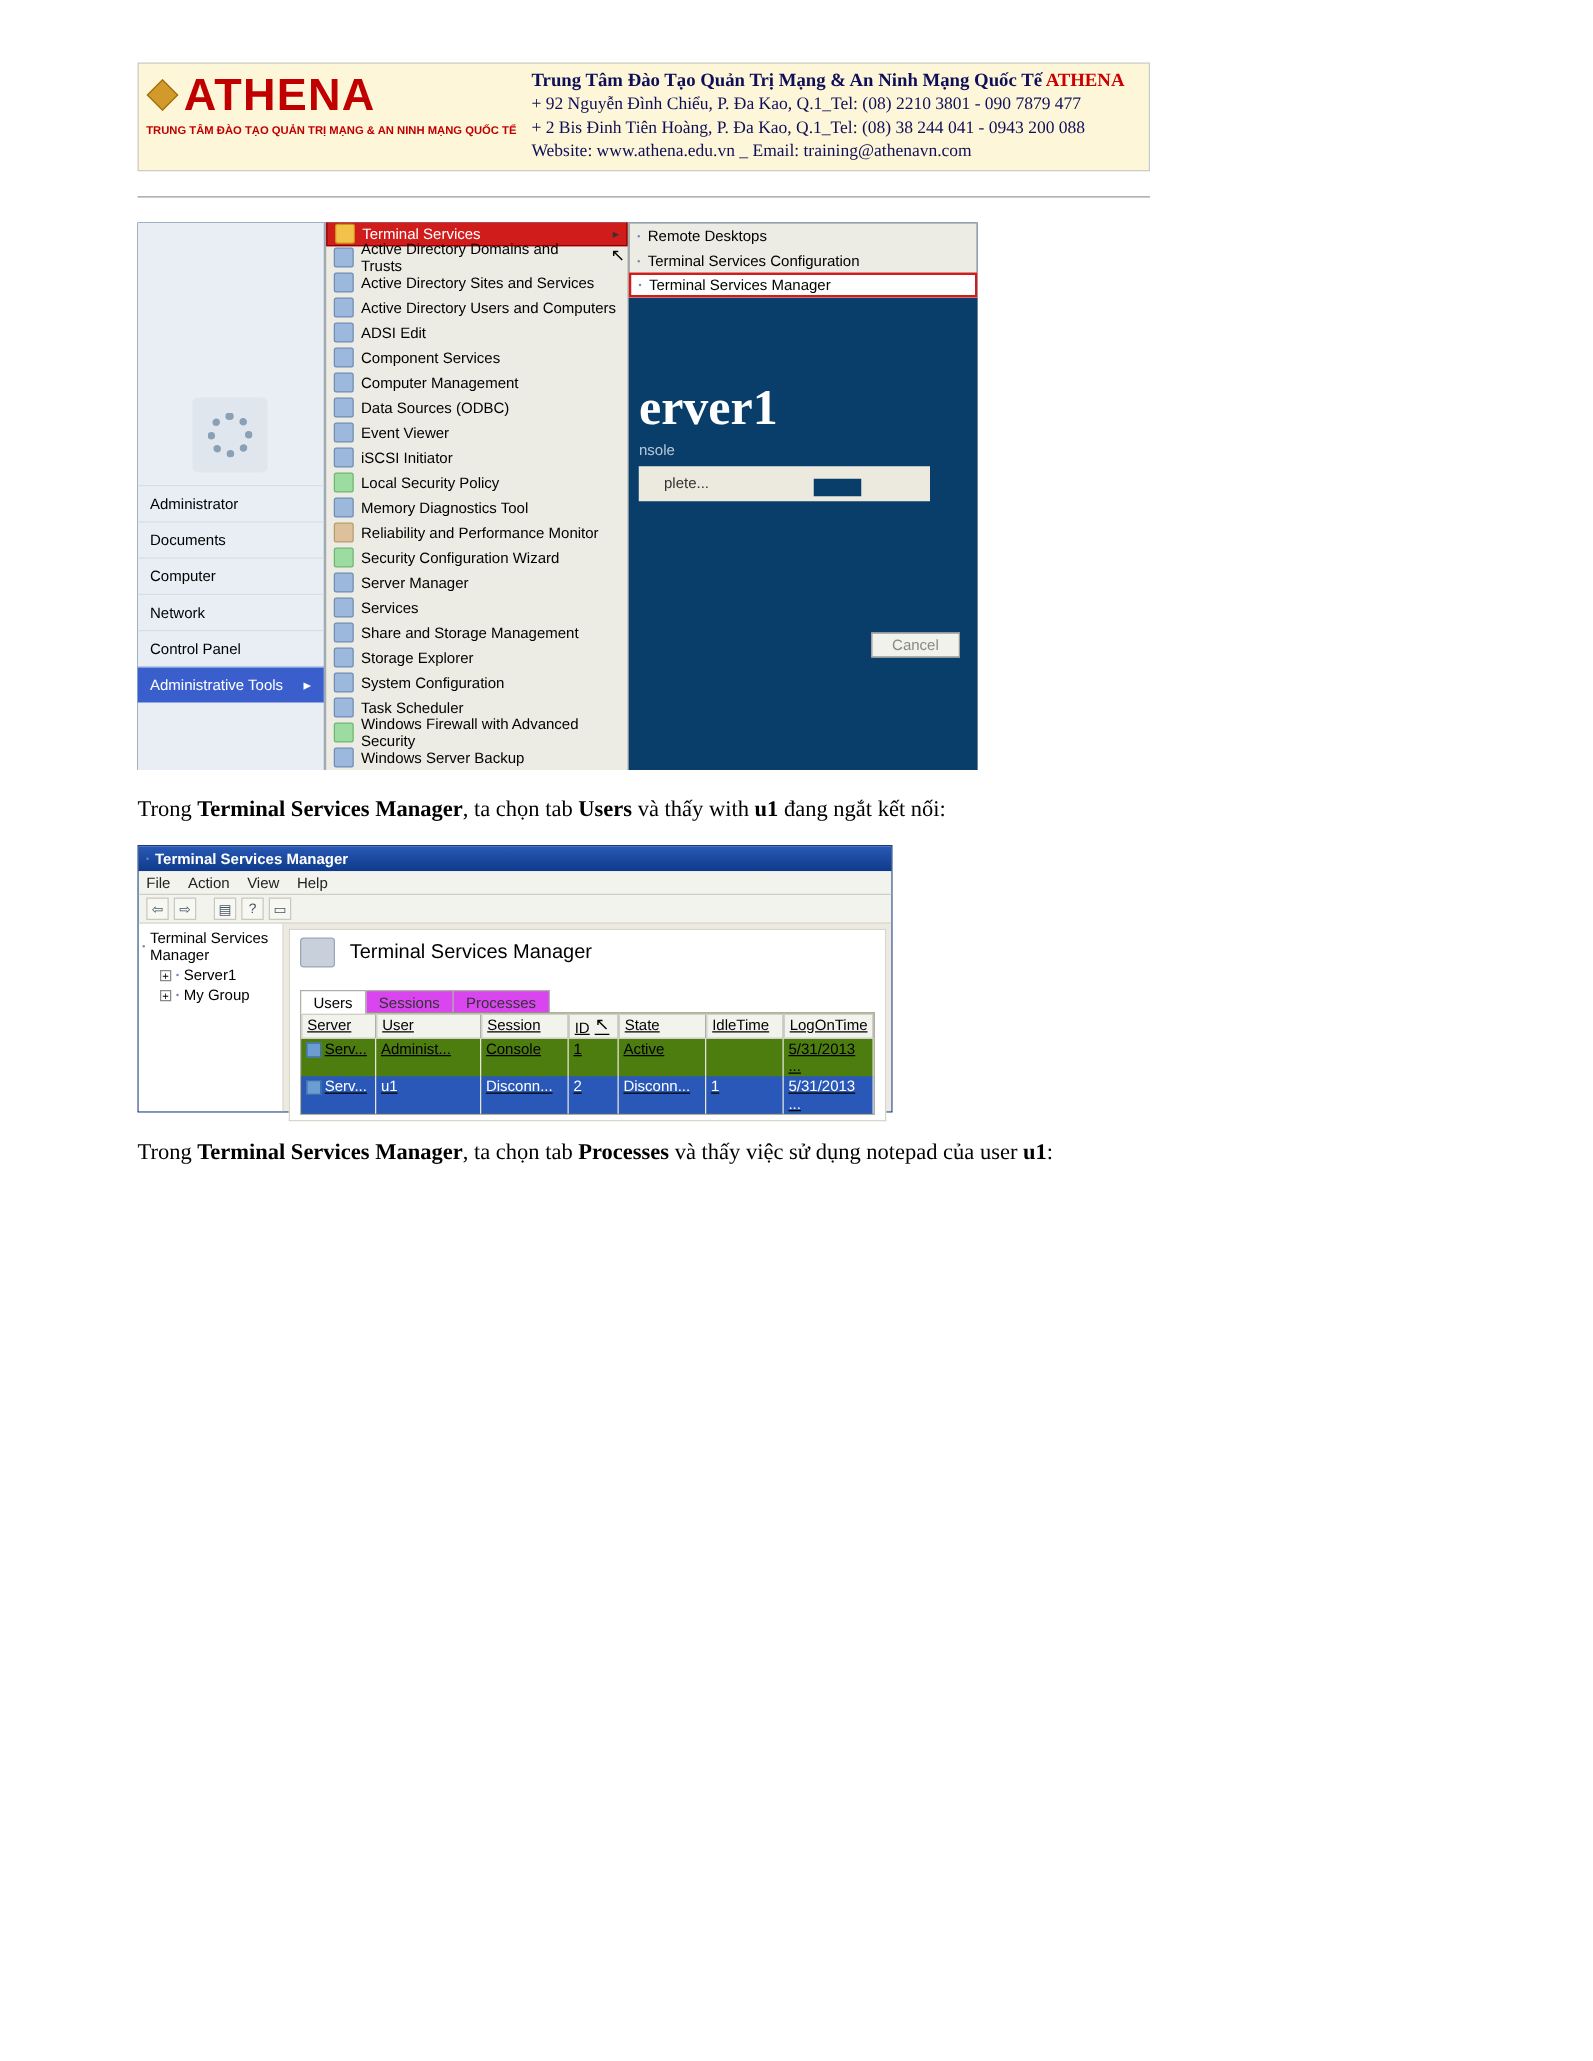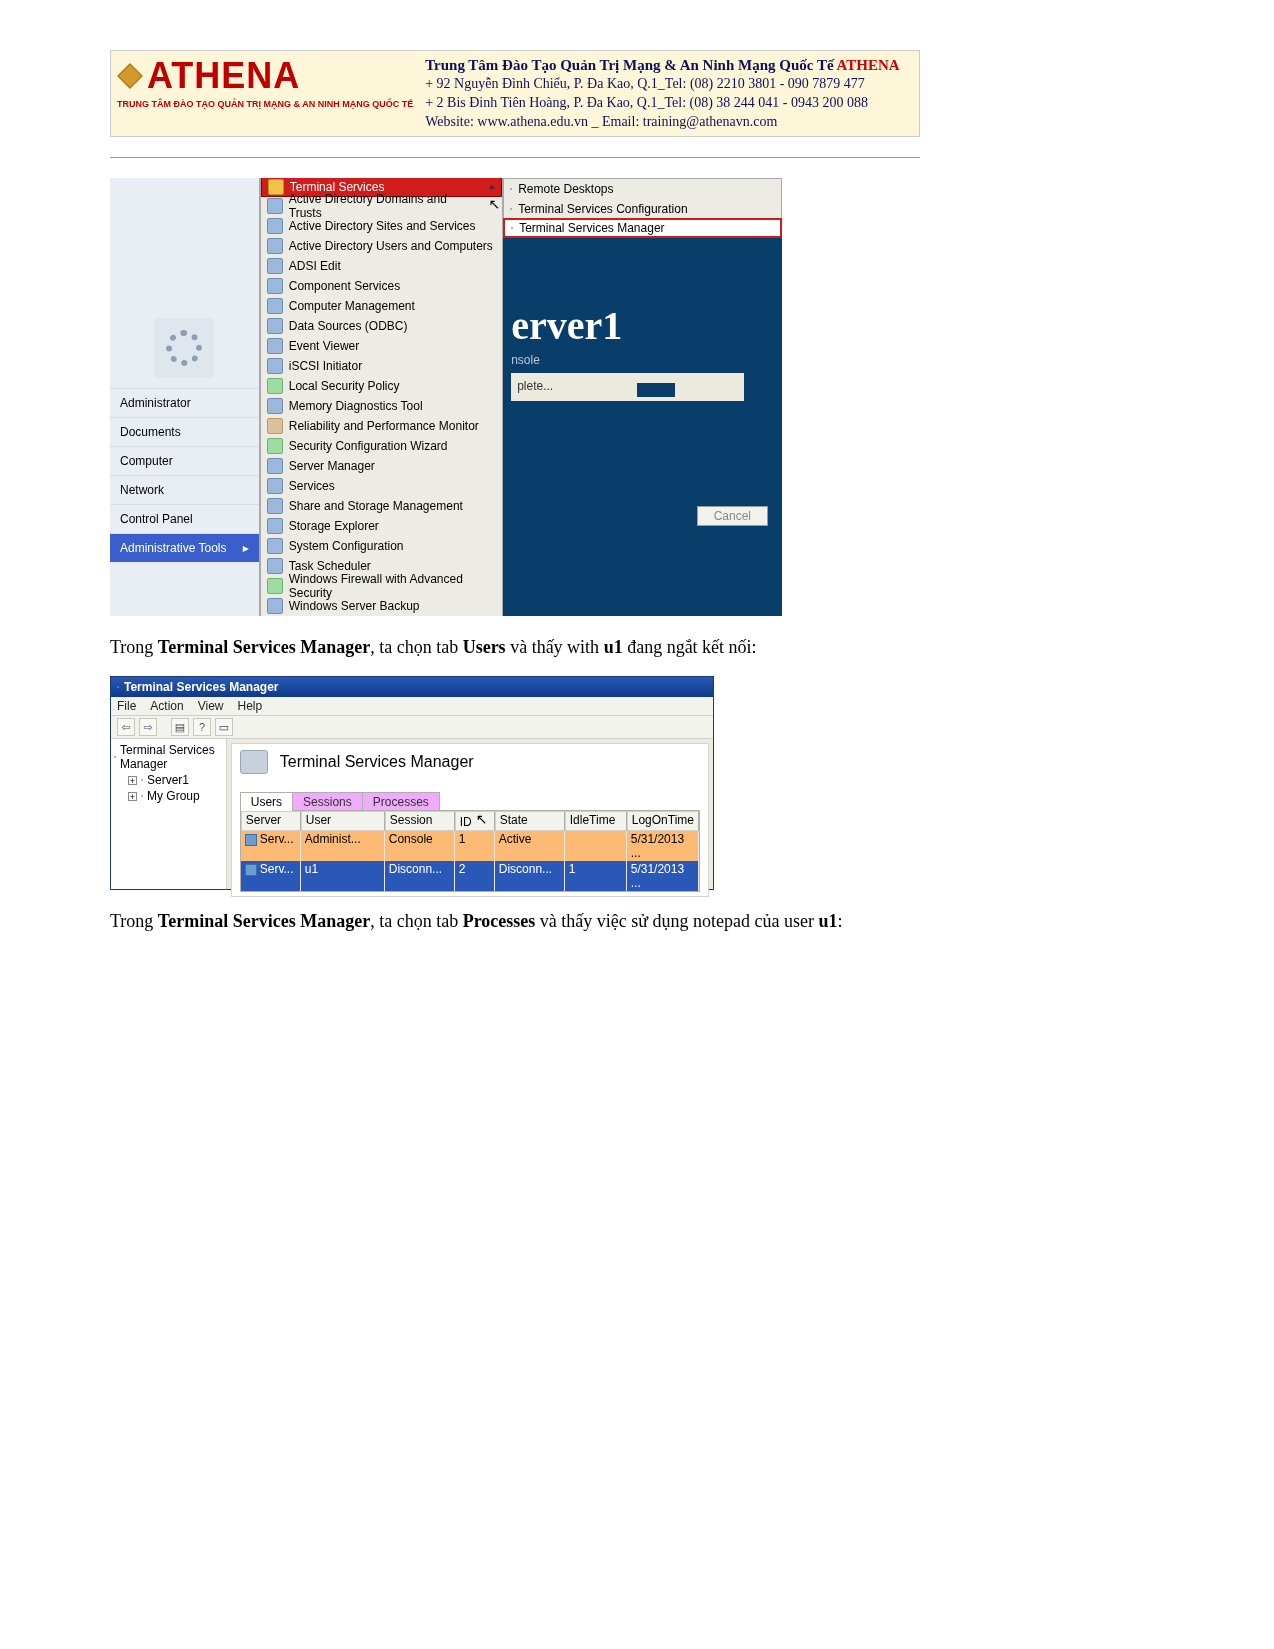--- a/index.html
+++ b/index.html
@@ -152,21 +152,21 @@
   .server1 {
     font-family: Georgia, serif;
     font-weight: bold;
     font-size: 40px;
     color: #fff;
   }
   .plete {
     background: #eceadf;
     color: #333;
     font-size: 12px;
-    padding: 4px 6px;
+    padding: 4px 20px;
     margin-top: 6px;
     display: block;
     width: 90%;
   }
   .navy-strip {
     display:inline-block; vertical-align:middle;
     background:#0a3e6a; width:38px; height:14px;
     margin-top:6px; margin-left:80px;
   }
   .cancel-btn {
@@ -261,22 +261,22 @@
   }
   .tabstrip { display:flex; }
   .tab-b {
     border:1px solid #b0b0a8; border-bottom:none;
     background:#fff;
     padding:2px 10px;
     font-size:12px;
     margin-right:-1px;
   }
   .tab-b.act { background:#fff; position:relative; z-index:2; }
-  .tab-b.inact { background:#f0abfc; color:#333; }
-  .grid { border:1px solid #b0b0a8; background:#fdba74; margin-top:-1px; }
+  .tab-b.inact { background:#d946ef; color:#333; }
+  .grid { border:1px solid #b0b0a8; background:#4d7c0f; margin-top:-1px;text-decoration:underline; }
   .gh { display:flex; }
   .gh > div {
     border:1px solid #d0d0c8; border-right:1px solid #b0b0a8;
     background:#f3f3ee;
     font-size:12px;
     padding:1px 4px;
   }
   .gr { display:flex; font-size:12px; }
   .gr > div { padding:1px 4px; border-right:1px solid #e6e6dc; }
   .gr.sel { background:#2a58b8; color:#fff; }

